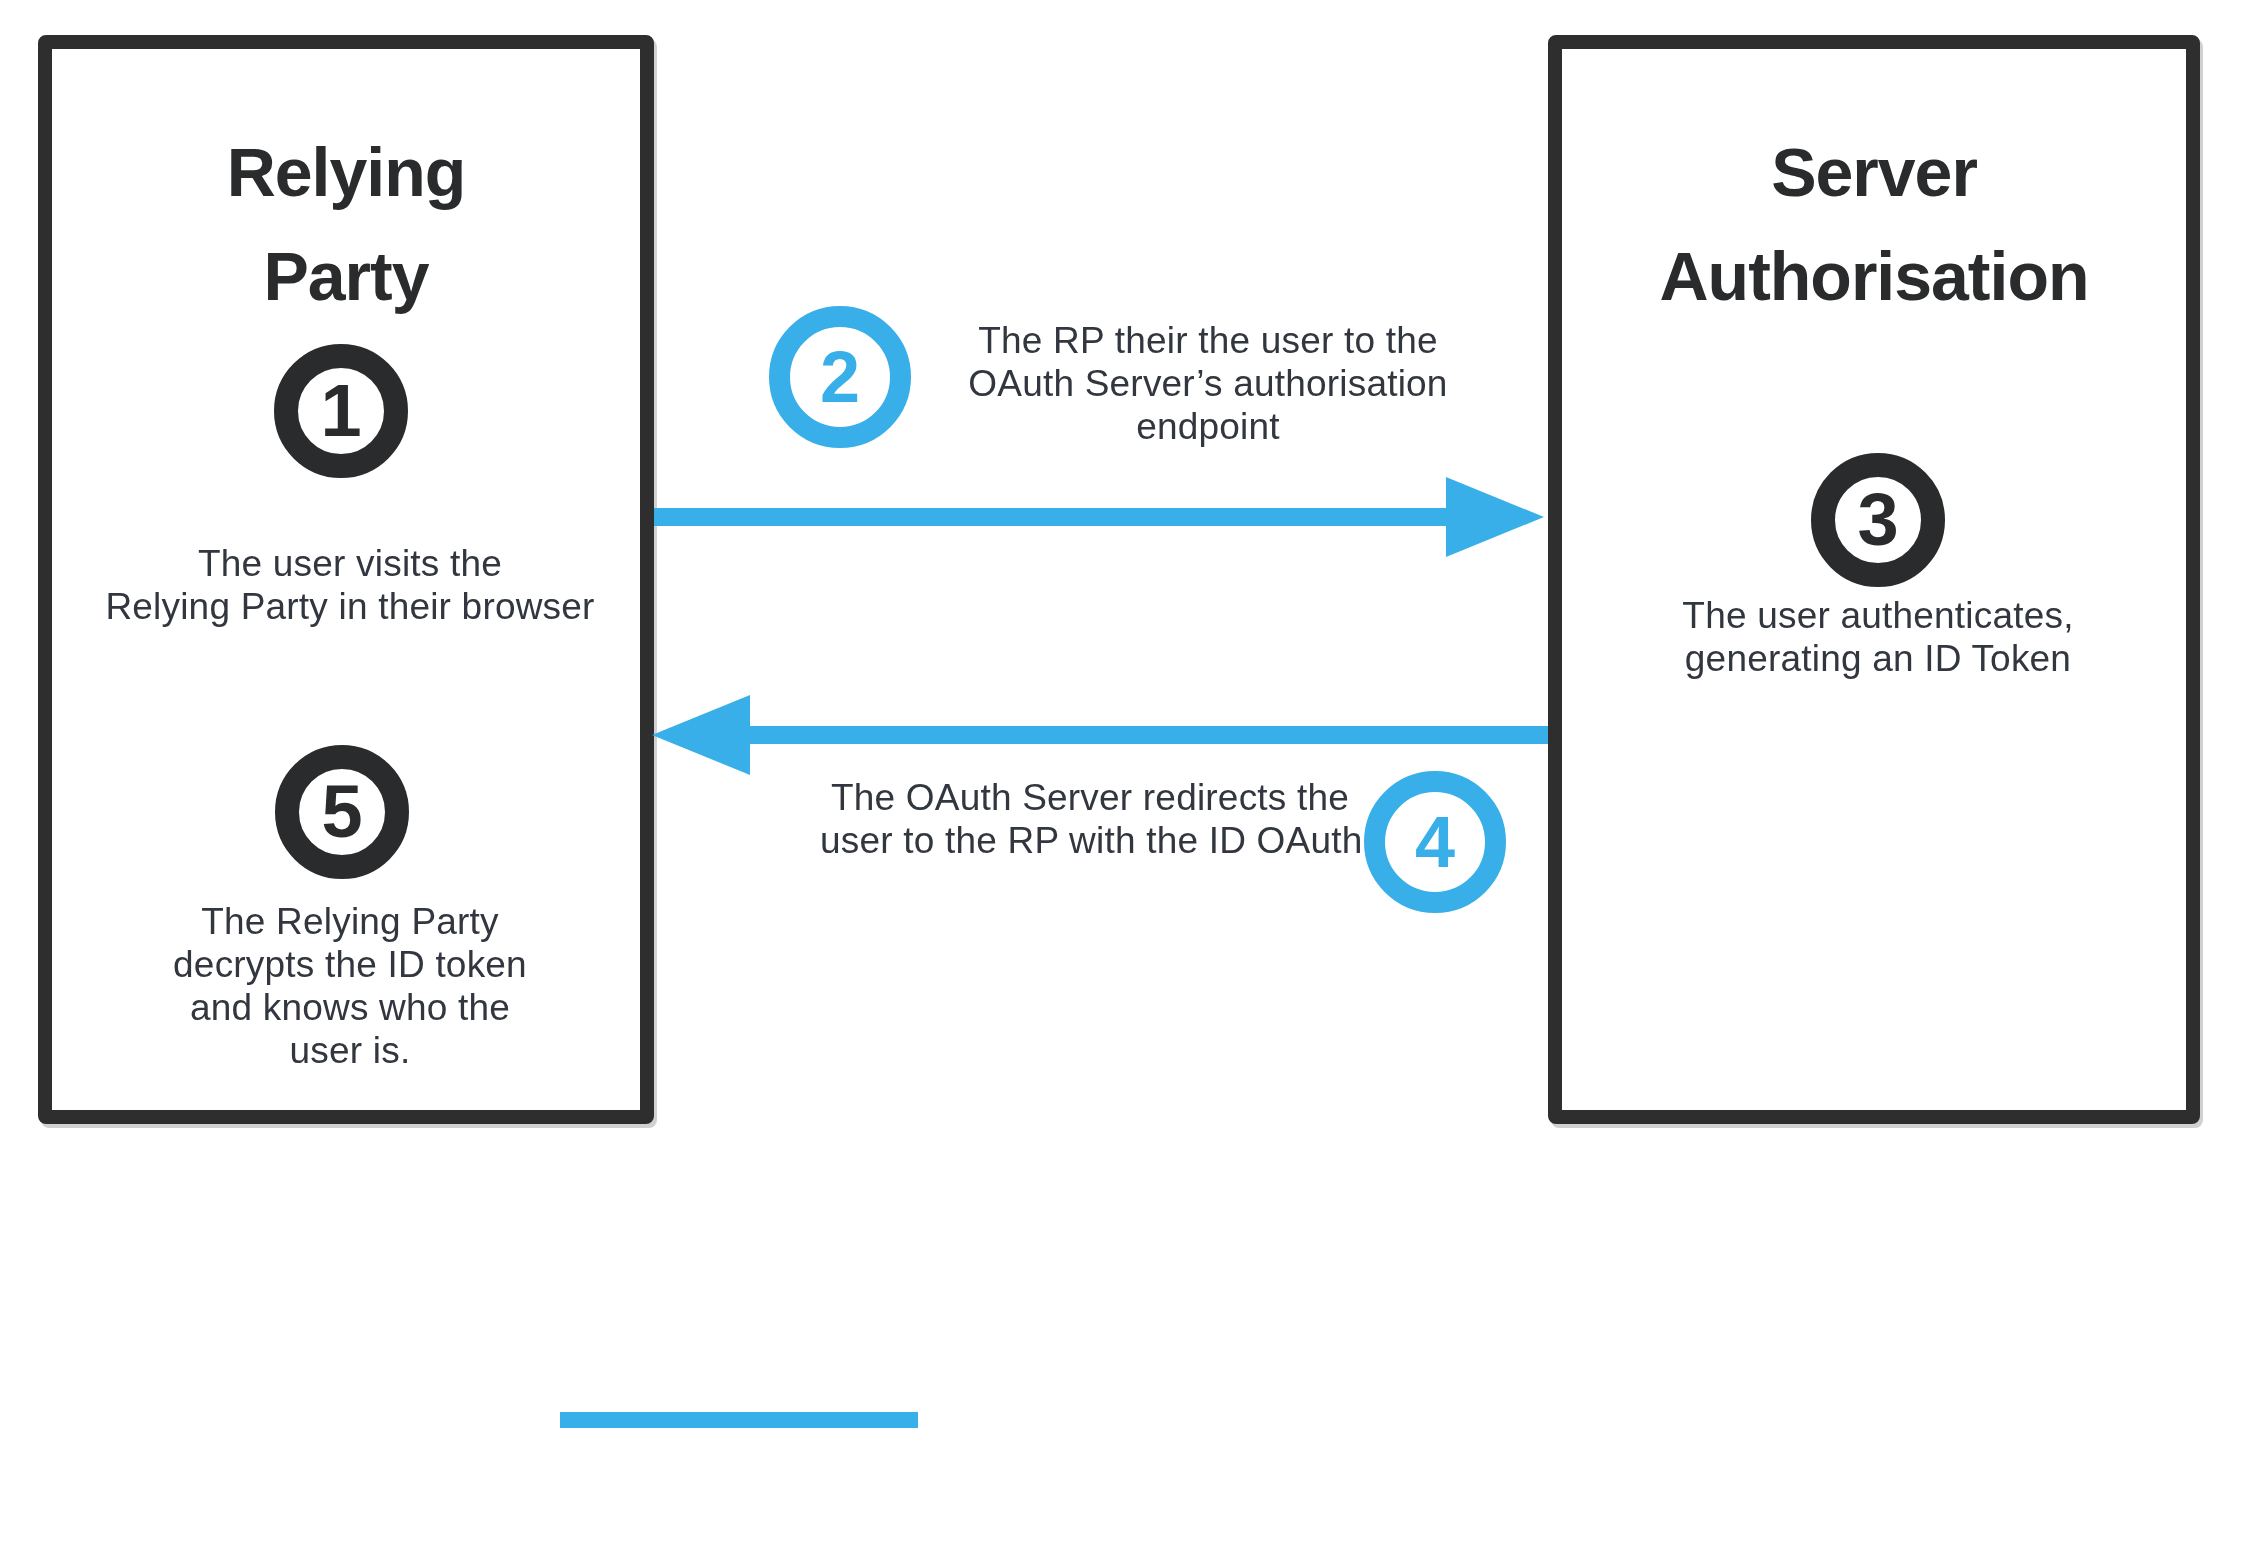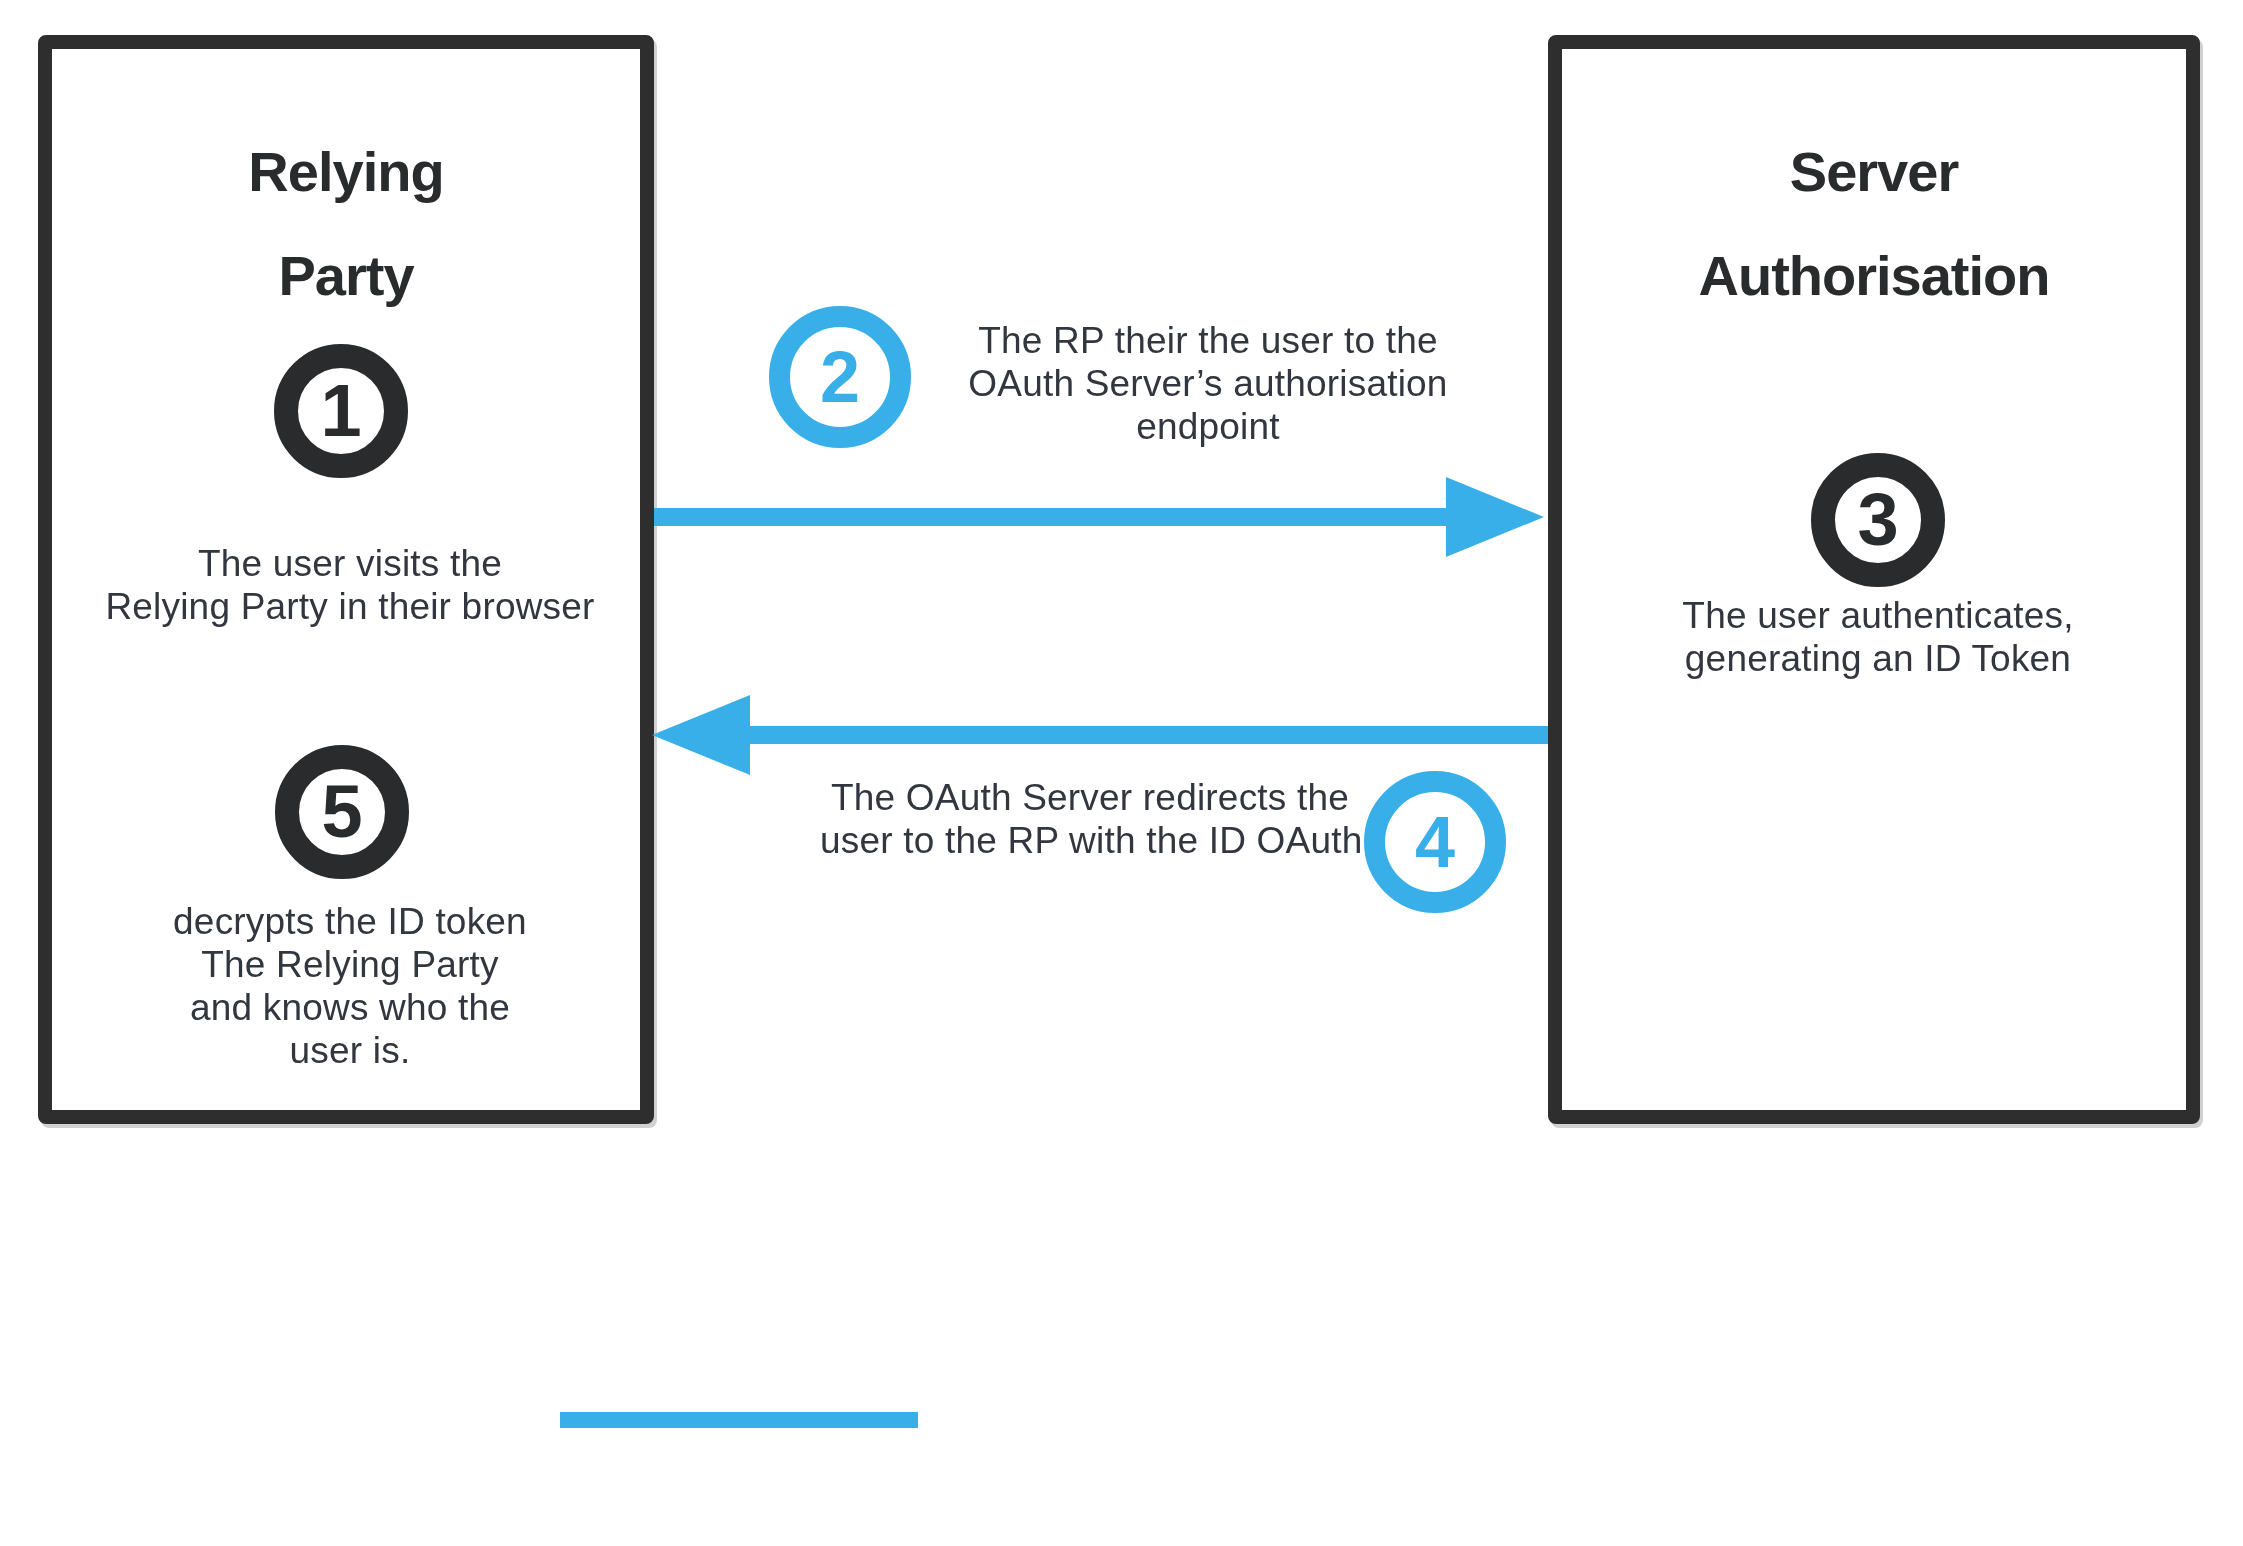--- a/index.html
+++ b/index.html
@@ -18,21 +18,21 @@
   
   .actor-box{
     position:absolute;top:35px;height:1089px;box-sizing:border-box;
     border:14px solid var(--outline-ink);border-radius:8px;background:#fff;
     box-shadow:3px 4px 0 rgba(0,0,0,.18);
   }
   .box-left{left:38px;width:616px;}
   .box-right{left:1548px;width:652px;}
   .actor-title{
     position:absolute;left:0;right:0;top:71px;text-align:center;
-    font-size:56px;line-height:104px;font-weight:700;letter-spacing:-1px;
+    font-size:68px;line-height:104px;font-weight:700;letter-spacing:-1px;
     color:var(--title-ink);white-space:nowrap;
   }
   
   .badge{
     position:absolute;box-sizing:border-box;border-radius:50%;
     display:flex;align-items:center;justify-content:center;background:#fff;
   }
   .badge-dark{width:134px;height:134px;border:24px solid var(--title-ink);color:var(--title-ink);}
   .badge-blue{width:142px;height:142px;border:21px solid var(--accent-blue);color:var(--accent-blue);}
   .badge .num{font-weight:700;line-height:1;}
@@ -73,22 +73,22 @@
     </div>
     <div class="copy copy-in-box" style="top:493px;">
       <div>The user visits the</div>
       <div>Relying Party in their browser</div>
     </div>
 
     <div class="badge badge-dark" style="left:223px;top:696px;">
       <span class="num">5</span>
     </div>
     <div class="copy copy-in-box" style="top:851px;">
+      <div>The Relying Party</div>
       <div>decrypts the ID token</div>
-      <div>The Relying Party</div>
       <div>and knows who the</div>
       <div>user is.</div>
     </div>
   </div>
 
   <div class="actor-box box-right">
     <div class="actor-title">
       <div>Server</div>
       <div>Authorisation</div>
     </div>

